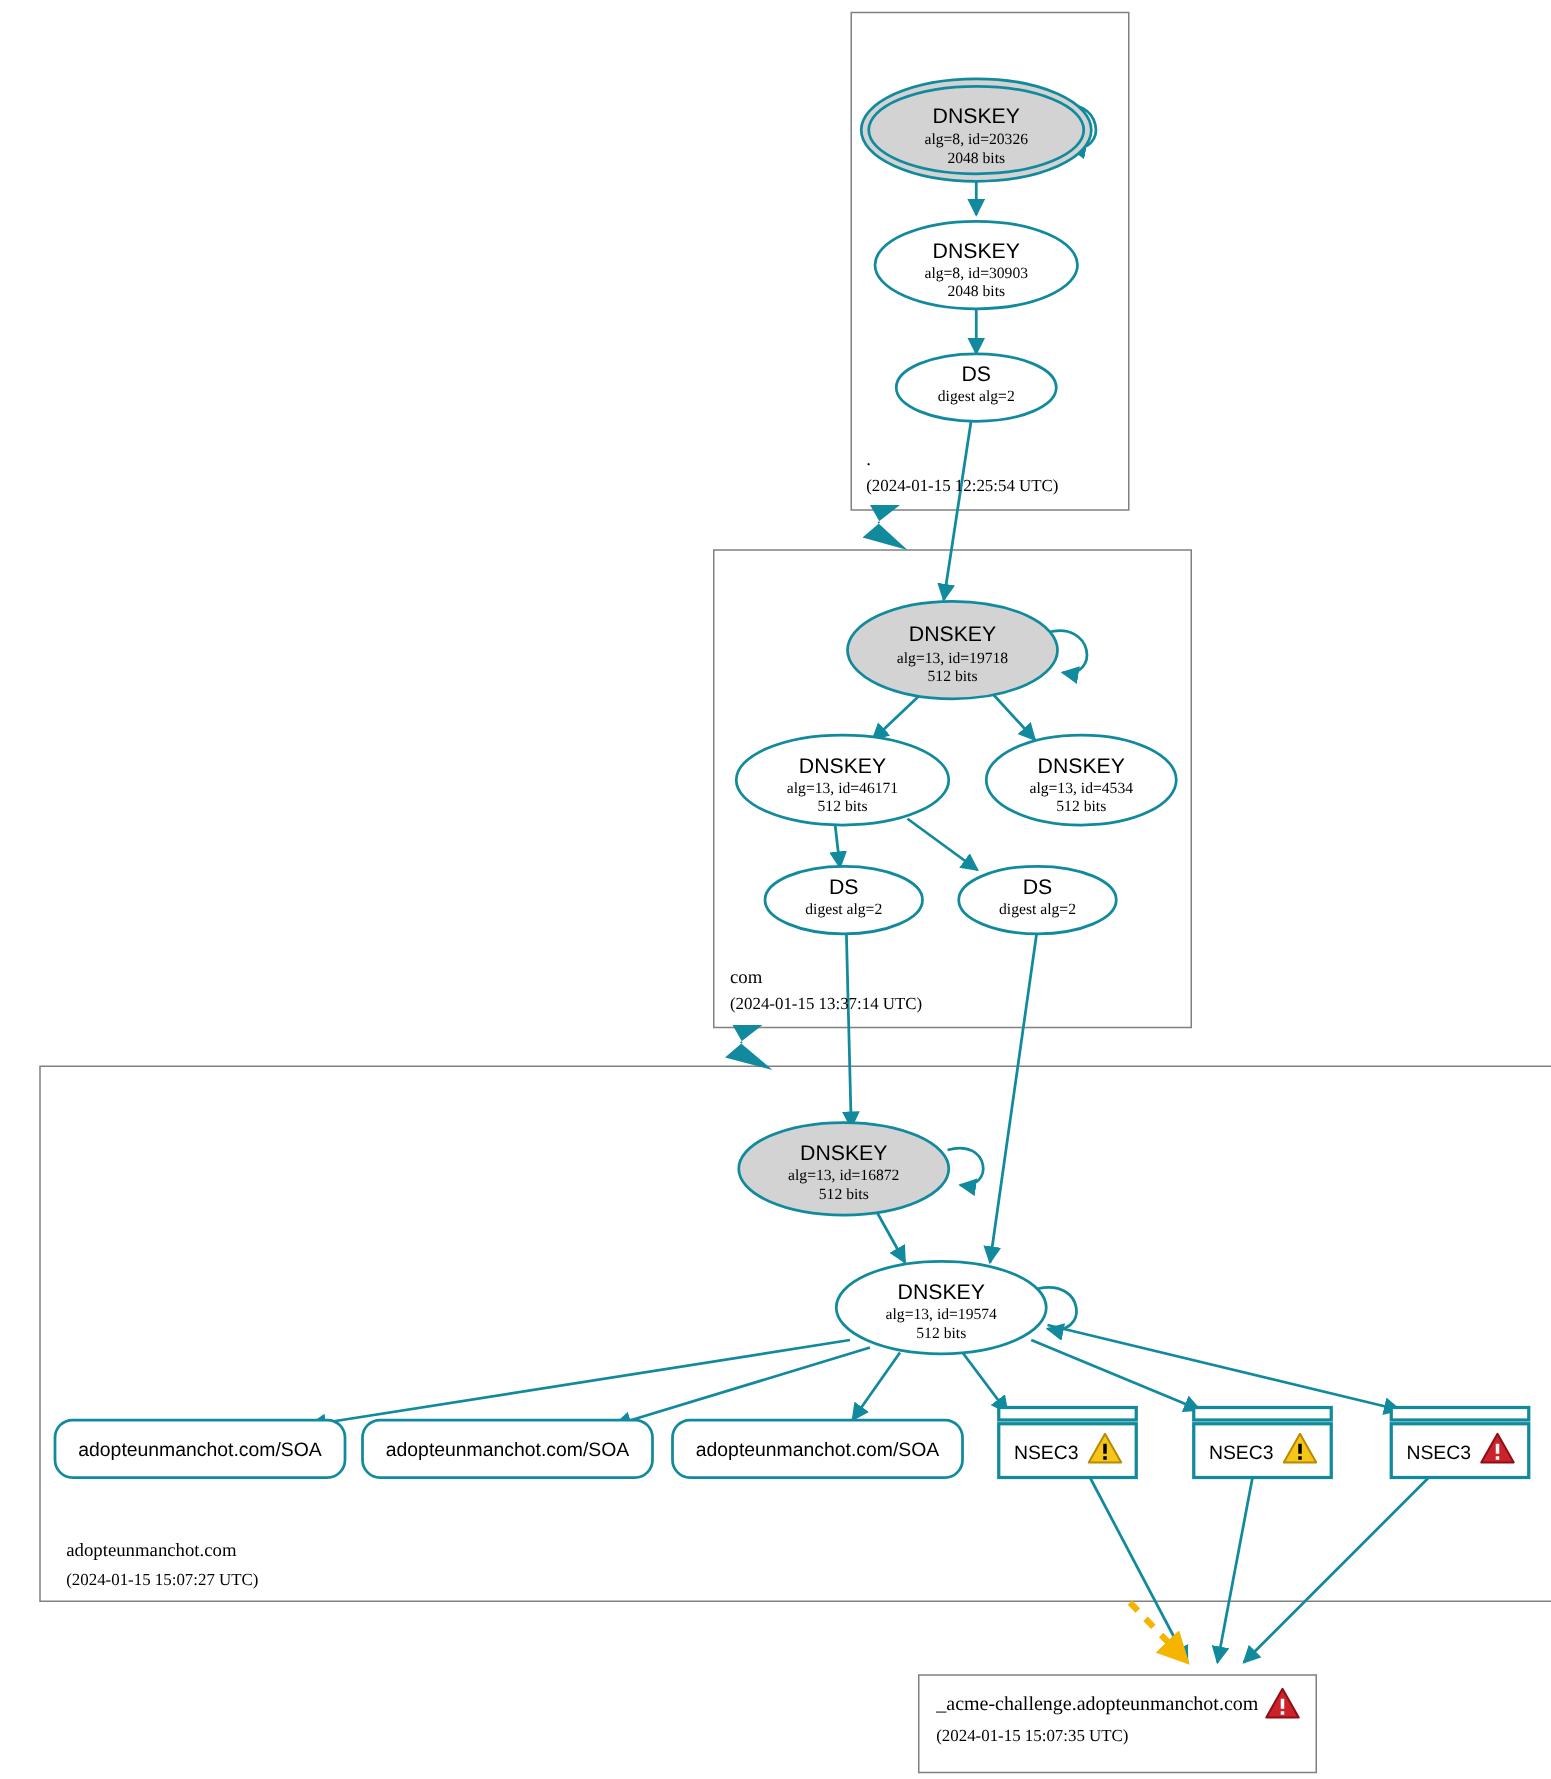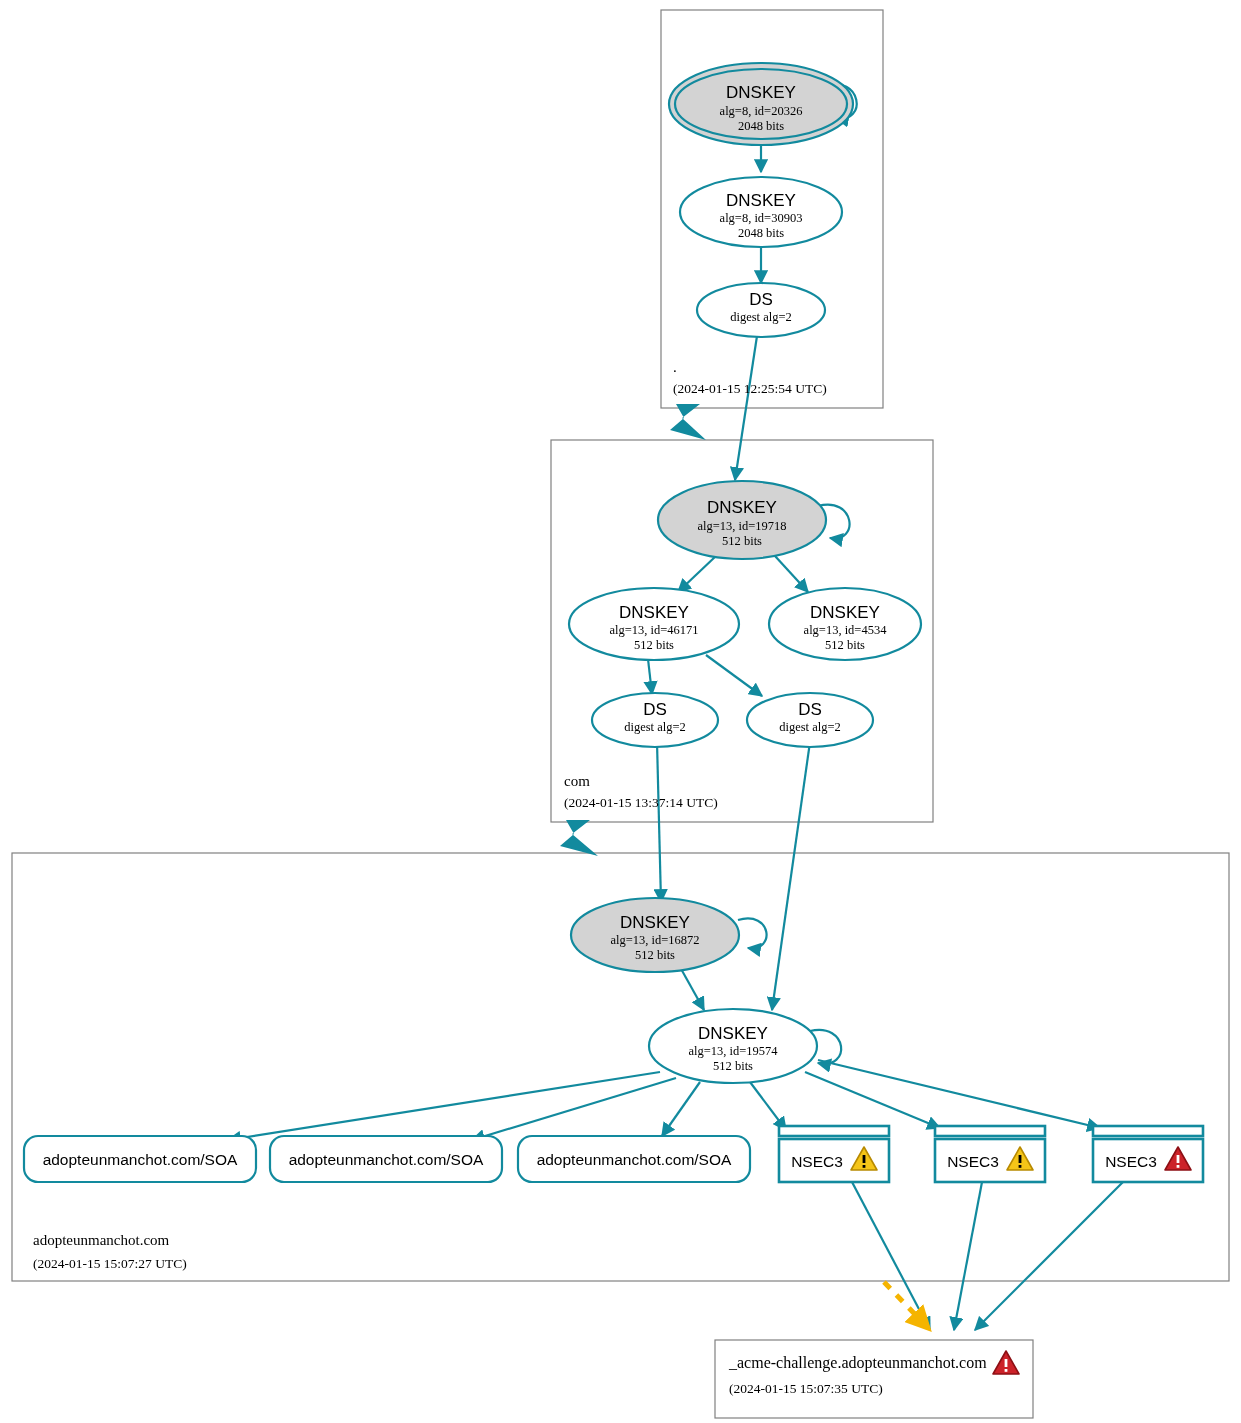--- a/index.html
+++ b/index.html
@@ -1,18 +1,18 @@
 <!DOCTYPE html>
 <html><head>
 <meta charset="utf-8">
 <style>
   html,body{margin:0;padding:0;background:#ffffff;}
   body{width:1241px;height:1423px;overflow:hidden;
        font-family:"Liberation Sans",sans-serif;}
-  #stage{position:relative;width:1136px;height:1423px;}
+  #stage{position:relative;width:1136px;height:1423px;margin-left:20px;}
   svg{display:block;}
   .zone-rect{fill:#ffffff;stroke:#808080;stroke-width:1.2;}
   .node-ell{fill:#ffffff;stroke:#128a9e;stroke-width:2.2;}
   .node-ell.sep{fill:#d3d3d3;}
   .node-box{fill:#ffffff;stroke:#128a9e;stroke-width:2.6;}
   .node-rrect{fill:#ffffff;stroke:#128a9e;stroke-width:2.2;}
   .edge{stroke:#128a9e;stroke-width:2.2;fill:none;}
   .edge-thick{fill:#128a9e;stroke:none;}
   .edge-warn{stroke:#f5b400;stroke-width:5;fill:none;stroke-dasharray:9 9;}
   .t{font-family:"Liberation Sans",sans-serif;fill:#000000;}

